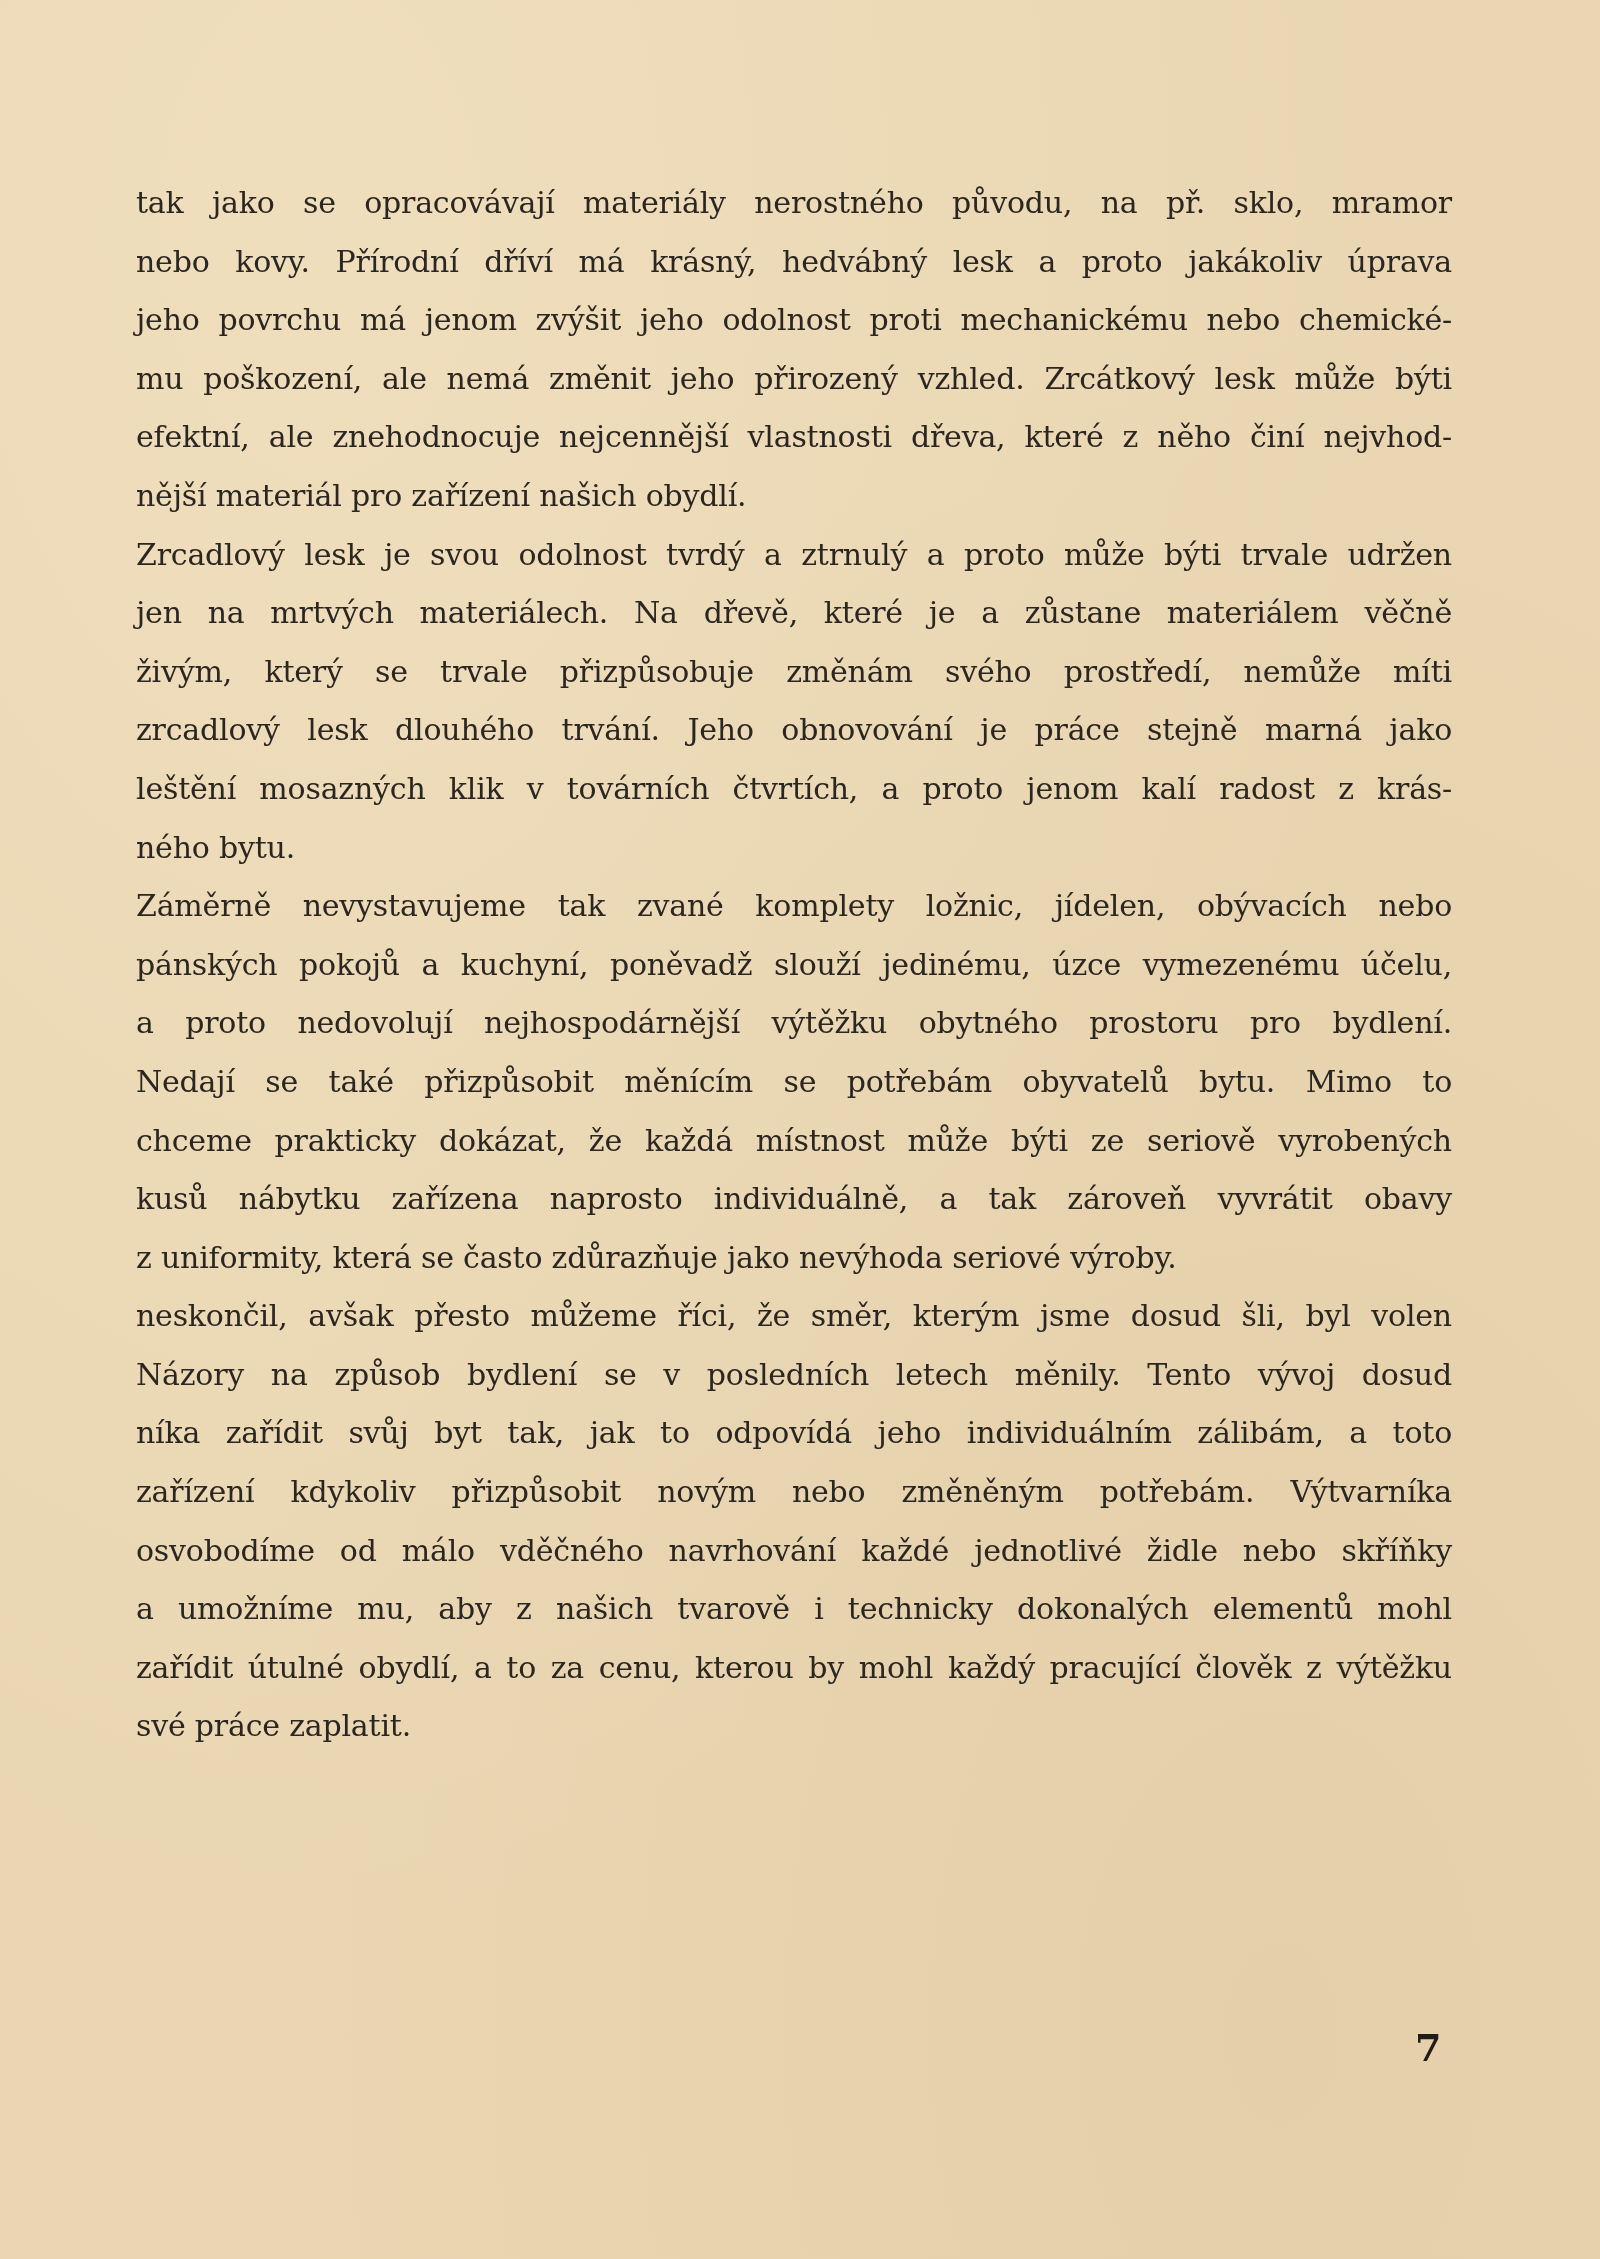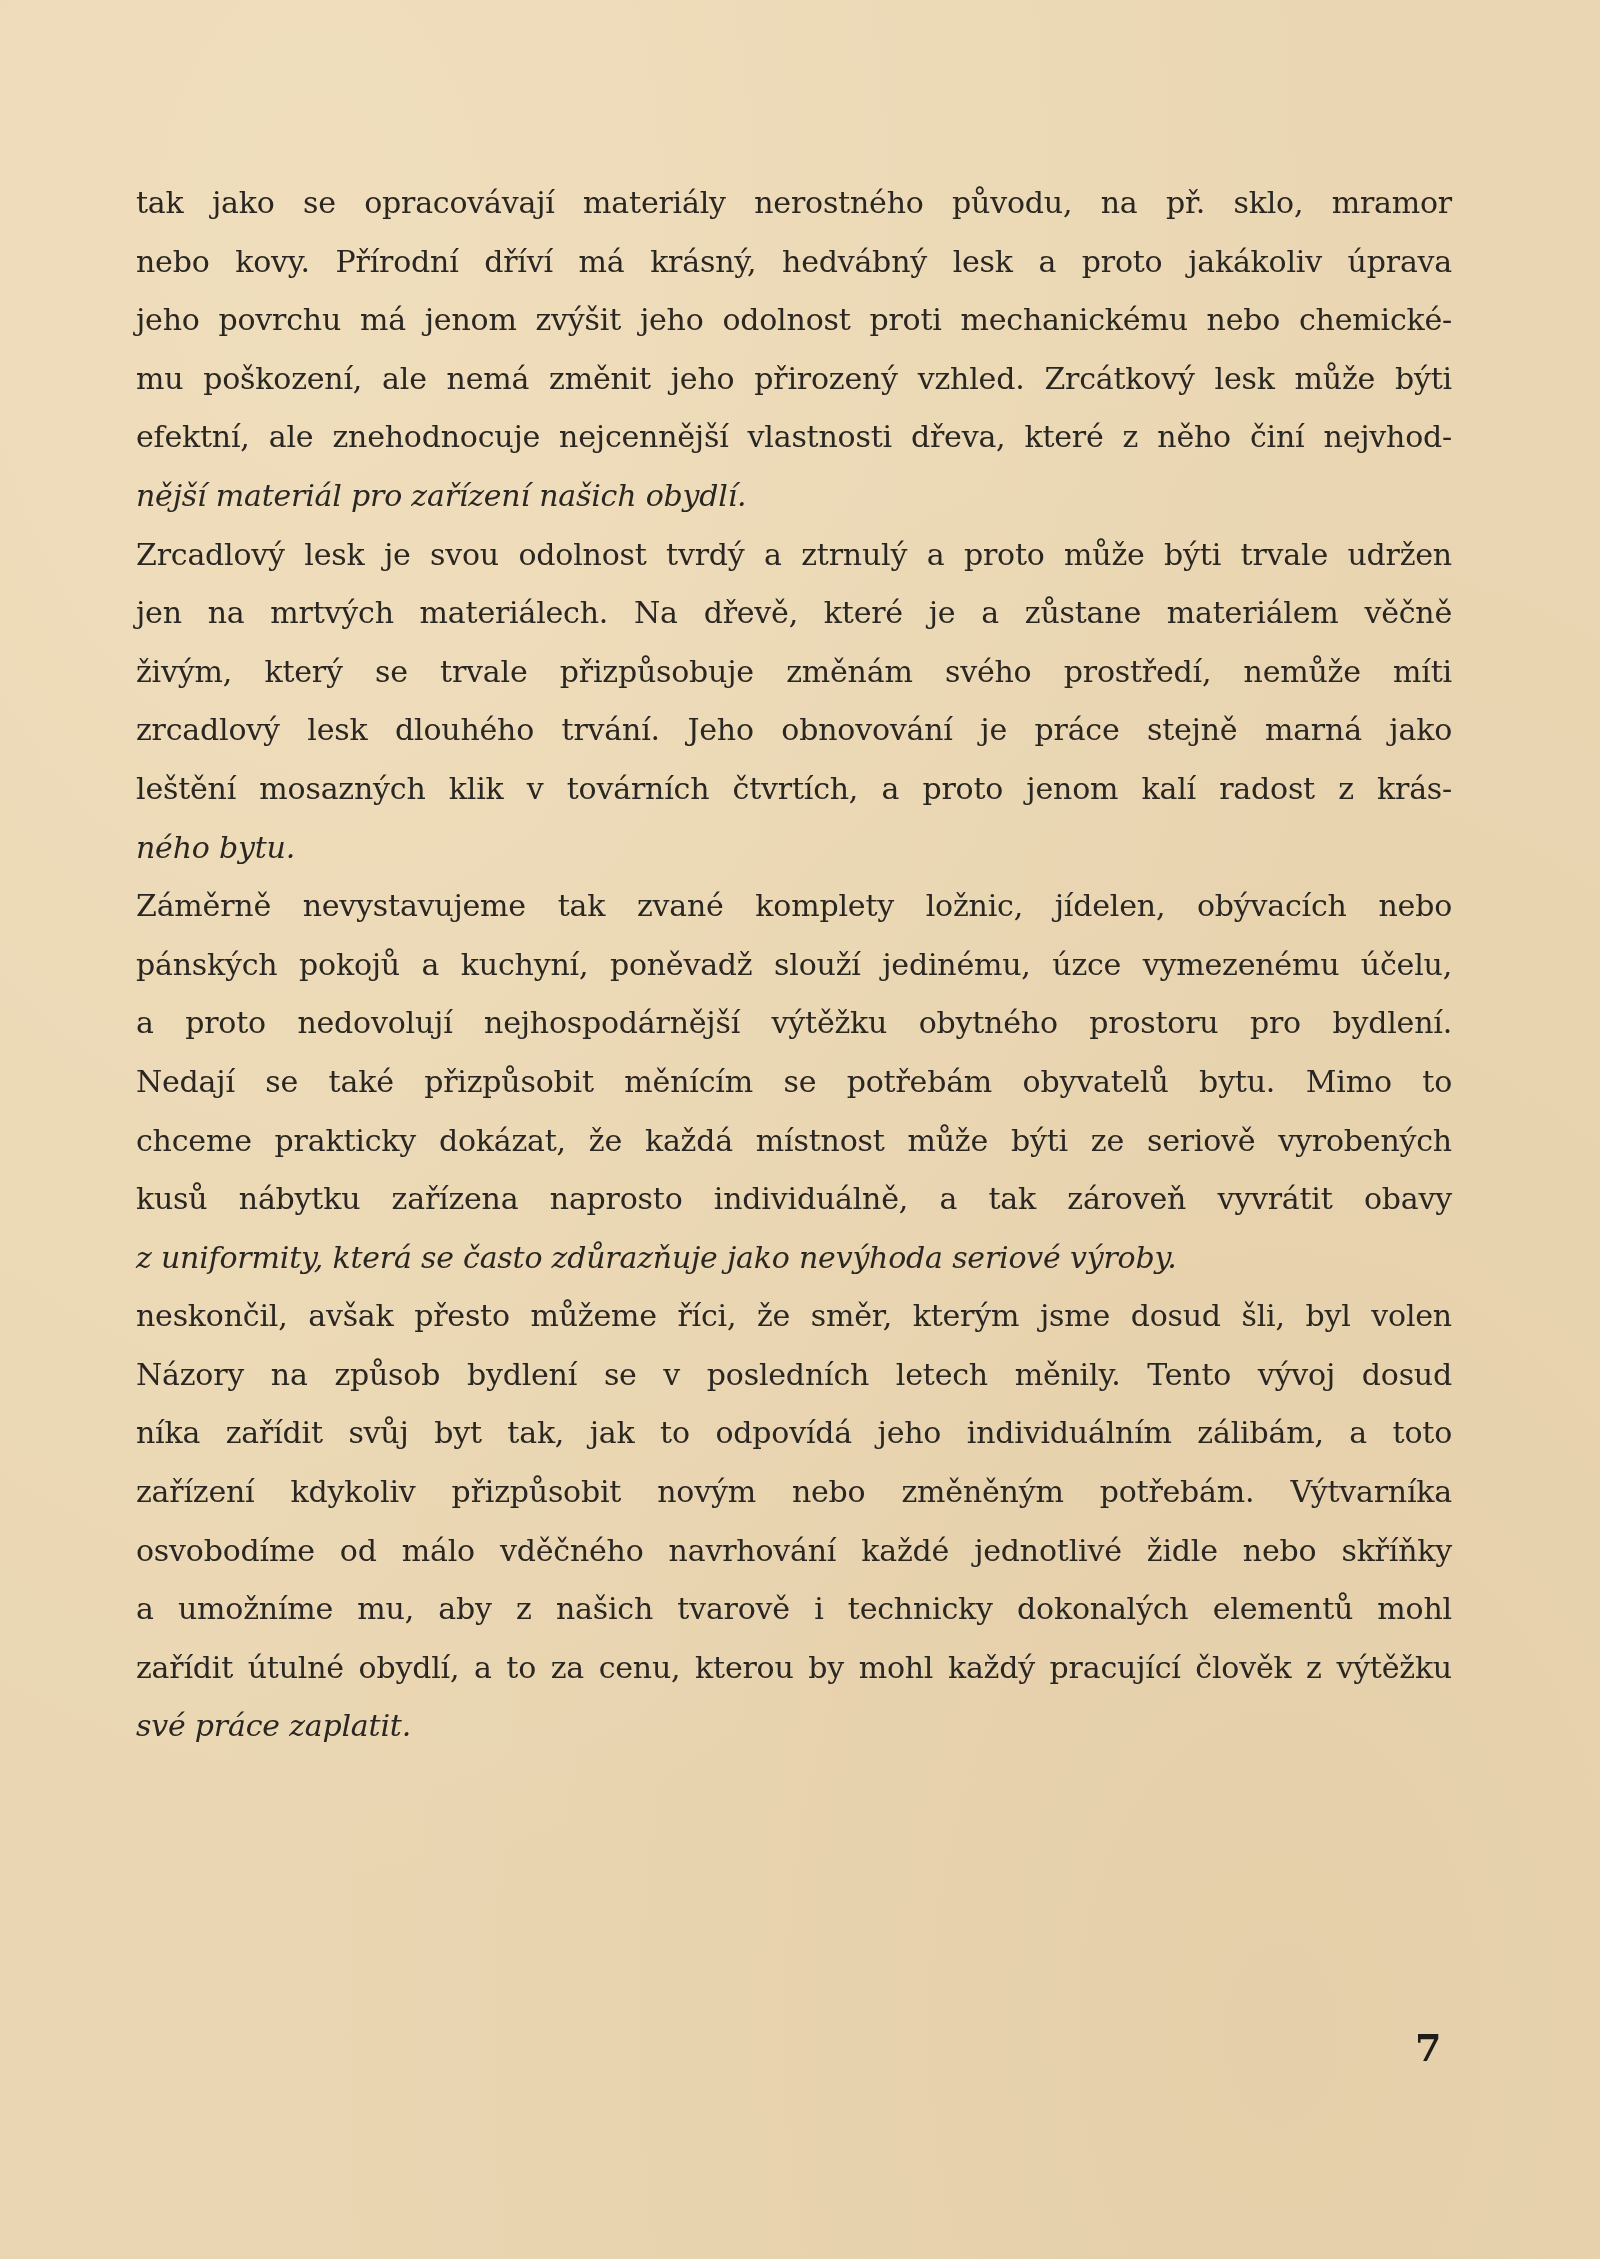--- a/index.html
+++ b/index.html
@@ -38,21 +38,20 @@
       font-size: 30px;
       letter-spacing: -0.2px;
       white-space: nowrap;
       text-align: justify;
       text-align-last: justify;
       overflow: visible;
     }
     .line.last {
       text-align: right;
       text-align-last: left;
-      font-style: italic;
     }
     .page-number {
       position: absolute;
       left: 1415px;
       top: 2025px;
       font-size: 38px;
       font-weight: bold;
       font-family: "DejaVu Serif", "Liberation Serif", serif;
       color: #1f1c1a;
     }

